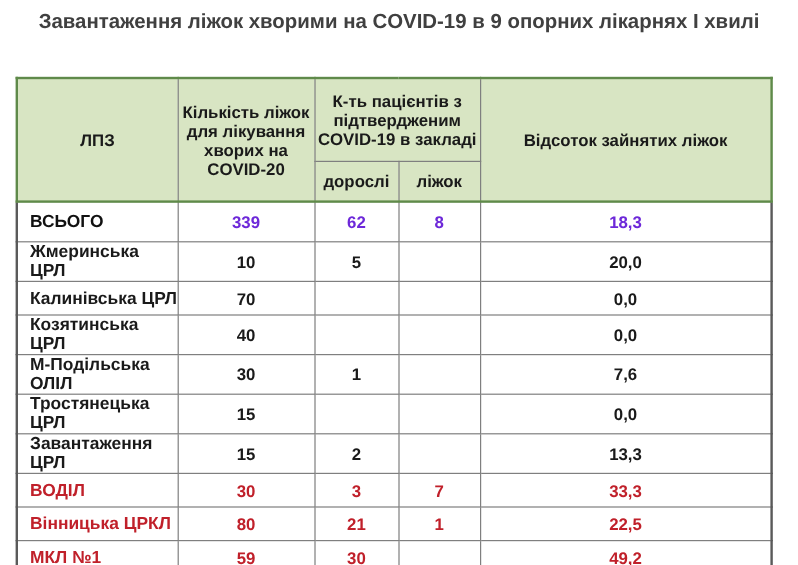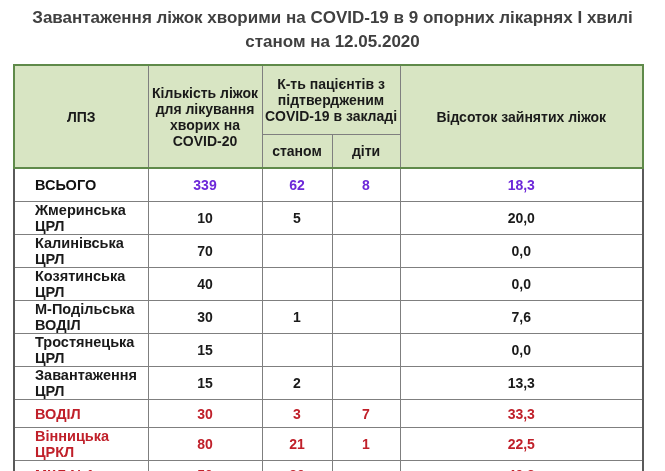--- a/index.html
+++ b/index.html
@@ -21,56 +21,55 @@
     table.beds { border: 2px solid #5a5a5a; }
     thead th {
       background: #d8e5c3; color: #3a3a3a; font-size: 12.5px; line-height: 16px;
       border-color: #6f8f5a;
     }
     thead tr.h1 th { height: 68px; }
     thead tr.h2 th { height: 32px; }
     thead { border: 2px solid #5f8a4a; }
     tbody td { height: 27px; }
     tbody tr.total td { height: 32px; }
-    tbody td.name { text-align: left; padding-left: 20px; font-size: 14.5px; }
+    tbody td.name { text-align: left; padding-left: 10px; font-size: 14.5px; }
     tr.total td { color: #6d28d9; }
     tr.total td.name { color: #111; }
     tr.red td { color: #c0202a; margin-top: 40px; }
     .col1 { width: 134px; }
     .col2 { width: 114px; }
     .col3 { width: 70px; }
     .col4 { width: 68px; }
     .col5 { width: 243px; }
   </style>
 </head>
 <body>
 
 <div class="title">
   <div>Завантаження ліжок хворими на COVID-19 в 9 опорних лікарнях І хвилі</div>
-  <div>станом  на 12.05.2020</div>
 </div>
 
 <table class="beds">
   <colgroup>
     <col class="col1">
       <col class="col2">
       <col class="col3">
       <col class="col4">
       <col class="col5">
   </colgroup>
   <thead>
     <tr class="h1">
       <th rowspan="2">ЛПЗ</th>
       <th rowspan="2">Кількість ліжок для лікування хворих на  COVID-20</th>
       <th colspan="2">К-ть пацієнтів з підтвердженим COVID-19 в закладі</th>
       <th rowspan="2">Відсоток зайнятих ліжок</th>
     </tr>
     <tr class="h2">
-      <th>станом</th>
-      <th>діти</th>
+      <th>дорослі</th>
+      <th>ліжок</th>
     </tr>
   </thead>
   <tbody>
     <tr class="total">
       <td class="name">ВСЬОГО</td>
       <td>339</td>
       <td>62</td>
       <td>8</td>
       <td>18,3</td>
     </tr>
@@ -89,21 +88,21 @@
       <td>0,0</td>
     </tr>
     <tr>
       <td class="name">Козятинська ЦРЛ</td>
       <td>40</td>
       <td></td>
       <td></td>
       <td>0,0</td>
     </tr>
     <tr>
-      <td class="name">М-Подільська ВОДІЛ</td>
+      <td class="name">М-Подільська ОЛІЛ</td>
       <td>30</td>
       <td>1</td>
       <td></td>
       <td>7,6</td>
     </tr>
     <tr>
       <td class="name">Тростянецька ЦРЛ</td>
       <td>15</td>
       <td></td>
       <td></td>

